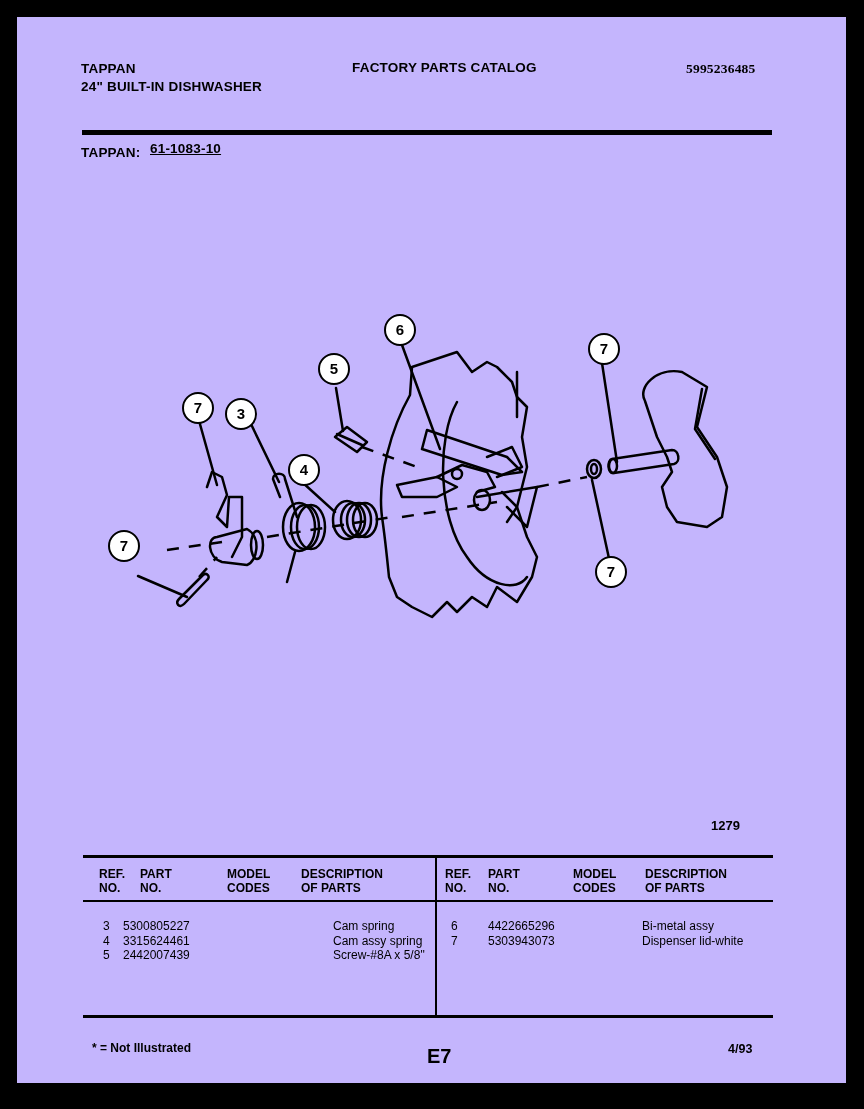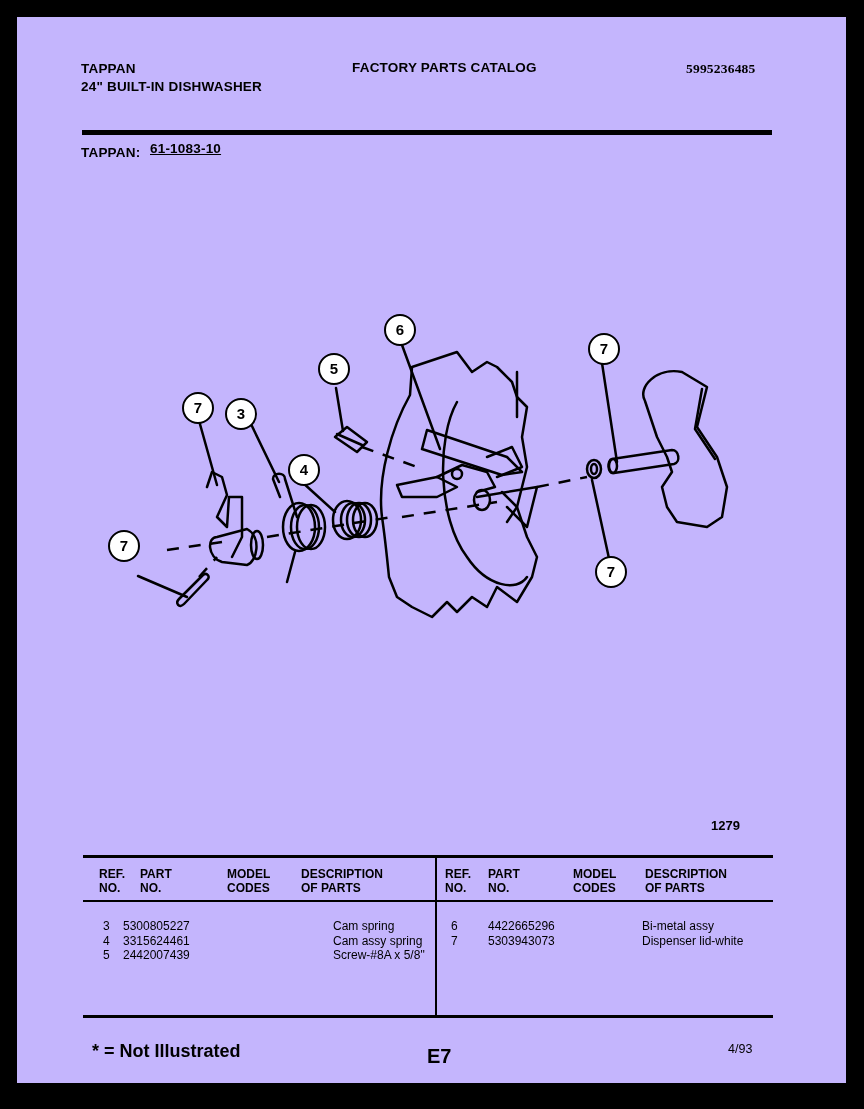--- a/index.html
+++ b/index.html
@@ -188,16 +188,16 @@
     <div class="abs cell" style="left:43px; top:0; width:120px;">
       <div>4422665296</div>
       <div>5303943073</div>
     </div>
     <div class="abs cell" style="left:197px; top:0; width:170px;">
       <div>Bi-metal assy</div>
       <div>Dispenser lid-white</div>
     </div>
   </div>
 
-  <div class="abs" style="left:75px; top:1024px; font-size:18px; font-weight:bold;">* = Not Illustrated</div>
+  <div class="abs" style="left:75px; top:1024px; font-size:12px; font-weight:bold;">* = Not Illustrated</div>
   <div class="abs" style="left:410px; top:1028px; font-size:20px; font-weight:bold;">E7</div>
-  <div class="abs" style="left:711px; top:1025px; font-size:12.5px; font-weight:normal;">4/93</div>
+  <div class="abs" style="left:711px; top:1025px; font-size:12.5px; font-weight:bold;">4/93</div>
 </div>
 
 </body></html>

